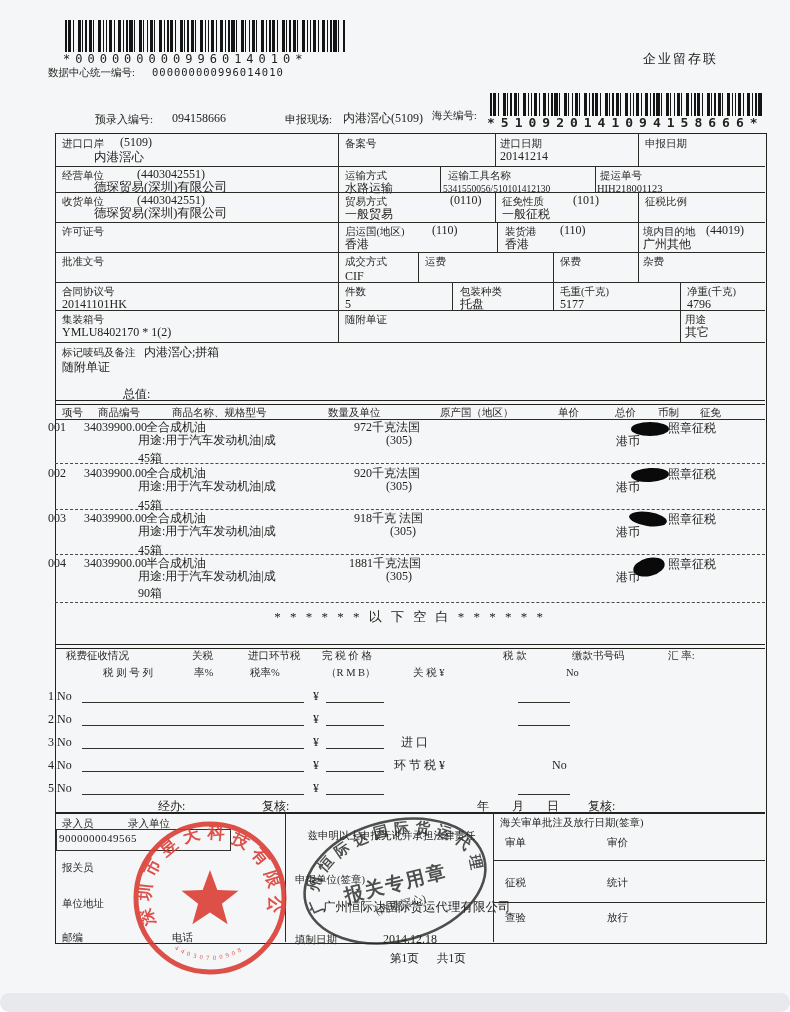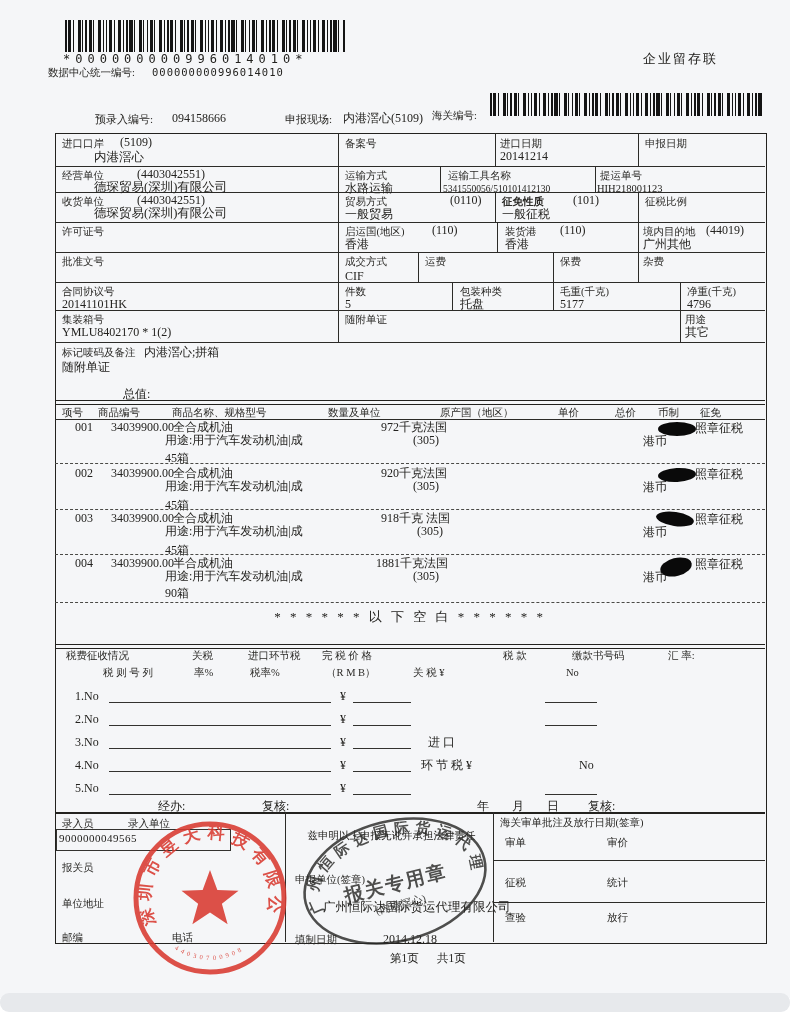--- a/index.html
+++ b/index.html
@@ -15,40 +15,41 @@
   .mono{font-family:"DejaVu Sans Mono",monospace;}
   .bc{position:absolute;background-image:repeating-linear-gradient(90deg,#141414 0 1.6px,transparent 1.6px 3.2px,#141414 3.2px 6.4px,transparent 6.4px 7.8px,#141414 7.8px 8.8px,transparent 8.8px 12.6px,#141414 12.6px 15.6px,transparent 15.6px 17.2px,#141414 17.2px 18.2px,transparent 18.2px 20.4px);}
   .hl{position:absolute;height:0;border-top:1.2px solid #2c2b28;}
   .hl2{position:absolute;height:0;border-top:2px solid #23221f;}
   .dbl{position:absolute;height:3px;border-top:1.6px solid #23221f;border-bottom:1px solid #23221f;}
   .vlv{position:absolute;width:0;border-left:1.2px solid #2c2b28;}
   .dash{position:absolute;height:0;border-top:1.2px dashed #4a4a46;}
   .outer{position:absolute;left:55px;top:133px;width:710px;height:809px;border:1.8px solid #23221f;}
   .uln{position:absolute;height:0;border-bottom:1px solid #33322f;}
   .blob{position:absolute;width:38px;height:14px;background:#0a0a0a;border-radius:50%;}
-  .row-abs{position:absolute;left:68px;width:605px;}
+  .row-abs{position:absolute;left:41px;width:605px;}
   .ctr{text-align:center;}
   .stamp{position:absolute;pointer-events:none;}
 </style>
 </head>
 <body>
 
 <div class="sheet">
   <div class="paper"></div>
   <div class="bottombar"></div>
 
   <div class="bc" style="left:65px;top:20px;width:280px;height:32px;"></div>
   <span class="t mono" style="left:63px;top:53px;font-size:12px;letter-spacing:5px;">*000000000996014010*</span>
   <span class="t lab" style="left:48px;top:67px;">数据中心统一编号:</span>
   <span class="t mono" style="left:152px;top:66px;font-size:10.5px;letter-spacing:1px;">000000000996014010</span>
   <span class="t" style="left:643px;top:52px;font-size:13px;letter-spacing:2px;">企业留存联</span>
 
 
   <div class="bc" style="left:490px;top:93px;width:272px;height:23px;"></div>
   <span class="t lab" style="left:432px;top:110px;">海关编号:</span>
+  <span class="t mono" style="left:487px;top:116px;font-size:13px;letter-spacing:6px;font-weight:bold;">*510920141094158666*</span>
   <span class="t lab" style="left:95px;top:113px;font-size:11px;">预录入编号:</span>
   <span class="t val" style="left:172px;top:112px;">094158666</span>
   <span class="t lab" style="left:285px;top:113px;font-size:11px;">申报现场:</span>
   <span class="t val" style="left:343px;top:112px;">内港滘心(5109)</span>
 
   <div class="outer"></div>
 
   <div class="hl" style="left:55px;top:166px;width:710px;"></div>
   <div class="hl" style="left:55px;top:192px;width:710px;"></div>
   <div class="hl" style="left:55px;top:222px;width:710px;"></div>
@@ -105,21 +106,21 @@
   <span class="t sm" style="left:443px;top:184px;">5341550056/510101412130</span>
   <span class="t lab" style="left:600px;top:170px;">提运单号</span>
   <span class="t" style="left:597px;top:183px;font-size:10.5px;">HIH218001123</span>
 
   <span class="t lab" style="left:62px;top:196px;">收货单位</span>
   <span class="t val" style="left:137px;top:194px;">(4403042551)</span>
   <span class="t val13" style="left:62px;top:206px;">德琛贸易(深圳)有限公司</span>
   <span class="t lab" style="left:345px;top:196px;">贸易方式</span>
   <span class="t val" style="left:450px;top:194px;">(0110)</span>
   <span class="t val" style="left:345px;top:208px;">一般贸易</span>
-  <span class="t lab" style="left:502px;top:196px;font-weight:bold;">征免性质</span>
+  <span class="t lab" style="left:502px;top:196px;">征免性质</span>
   <span class="t val" style="left:573px;top:194px;">(101)</span>
   <span class="t val" style="left:502px;top:208px;">一般征税</span>
   <span class="t lab" style="left:645px;top:196px;">征税比例</span>
 
   <span class="t lab" style="left:62px;top:226px;">许可证号</span>
   <span class="t lab" style="left:345px;top:226px;">启运国(地区)</span>
   <span class="t val" style="left:432px;top:224px;">(110)</span>
   <span class="t val" style="left:345px;top:238px;">香港</span>
   <span class="t lab" style="left:505px;top:226px;">装货港</span>
   <span class="t val" style="left:560px;top:224px;">(110)</span>

